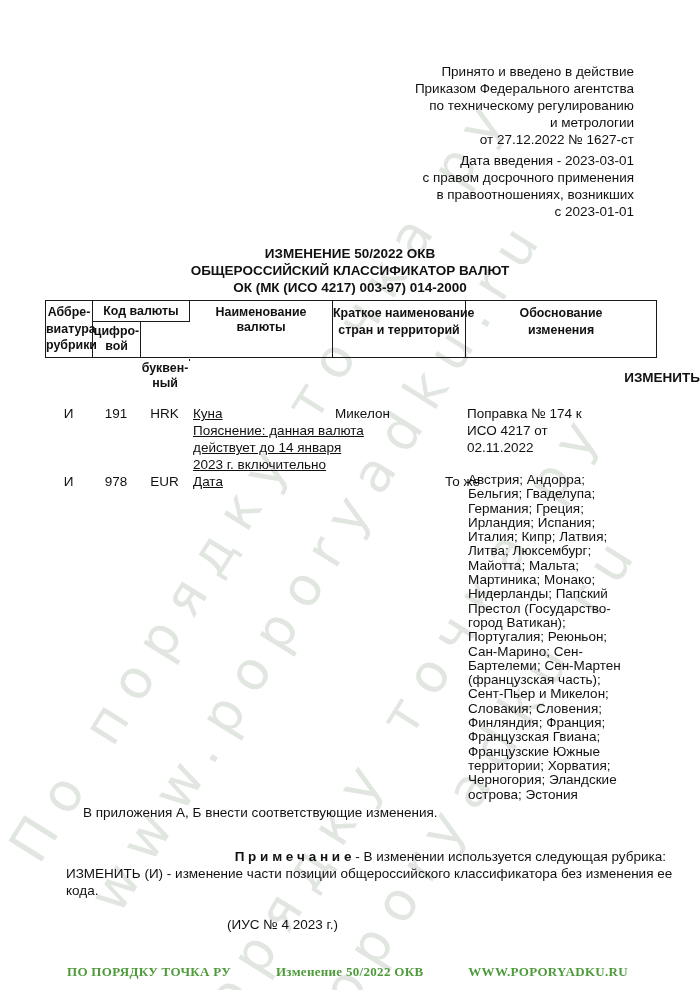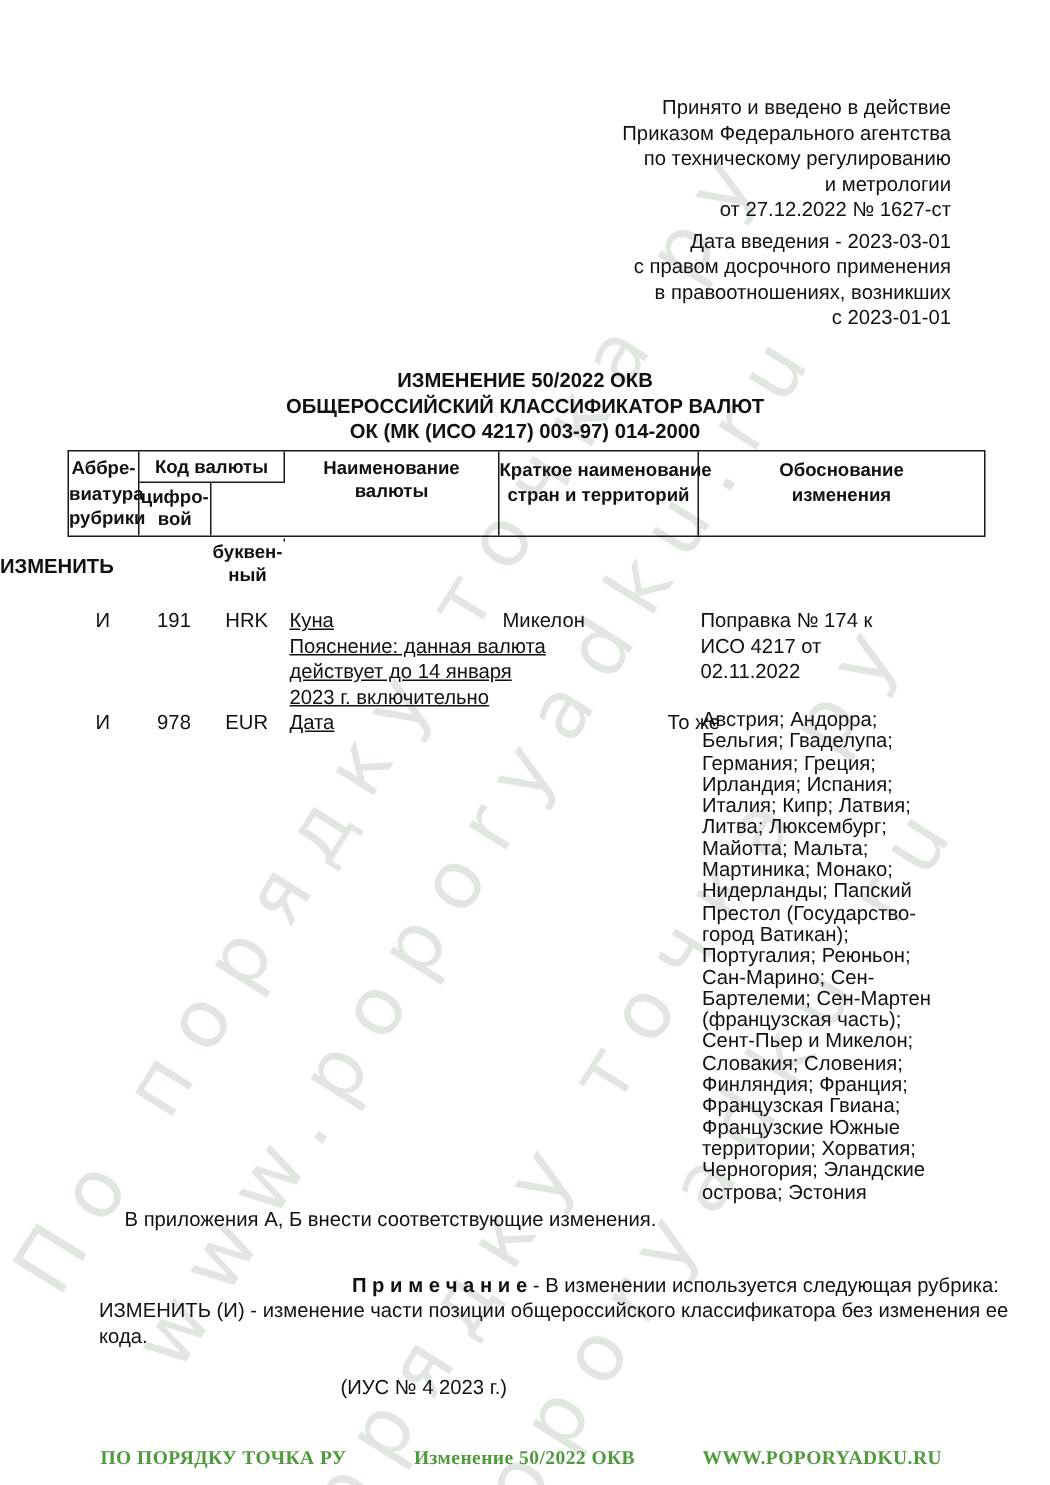--- a/index.html
+++ b/index.html
@@ -43,21 +43,21 @@
   .th { box-sizing:border-box; }
   .th-abbr      { grid-column:1; grid-row:1/3; border-right:1px solid #1a1a1a; padding-top:3px; line-height:16.5px; }
   .th-code      { grid-column:2/4; grid-row:1; border-right:1px solid #1a1a1a; border-bottom:1px solid #1a1a1a; line-height:20px; }
   .th-num       { grid-column:2; grid-row:2; border-right:1px solid #1a1a1a; padding-top:2px; }
   .th-alpha     { grid-column:3; grid-row:2; border-right:1px solid #1a1a1a; padding-top:2px;margin-top:37px; }
   .th-name      { grid-column:4; grid-row:1/3; border-right:1px solid #1a1a1a; padding-top:4px; }
   .th-countries { grid-column:5; grid-row:1/3; border-right:1px solid #1a1a1a; padding-top:4px; line-height:16.5px; }
   .th-reason    { grid-column:6; grid-row:1/3; padding-top:4px; line-height:16.5px; }
   .section-label {
     position:absolute; top:369px; left:0; width:700px;
-    text-align:left; font-weight:bold;
+    text-align:right; font-weight:bold;
   }
   
   .trow {
     position:absolute; left:45px;
     display:grid;
     grid-template-columns:47px 48px 49px 143px 133px 190px;
     align-items:start;
   }
   .row1 { top:405px; }
   .row2 { top:473px; }

